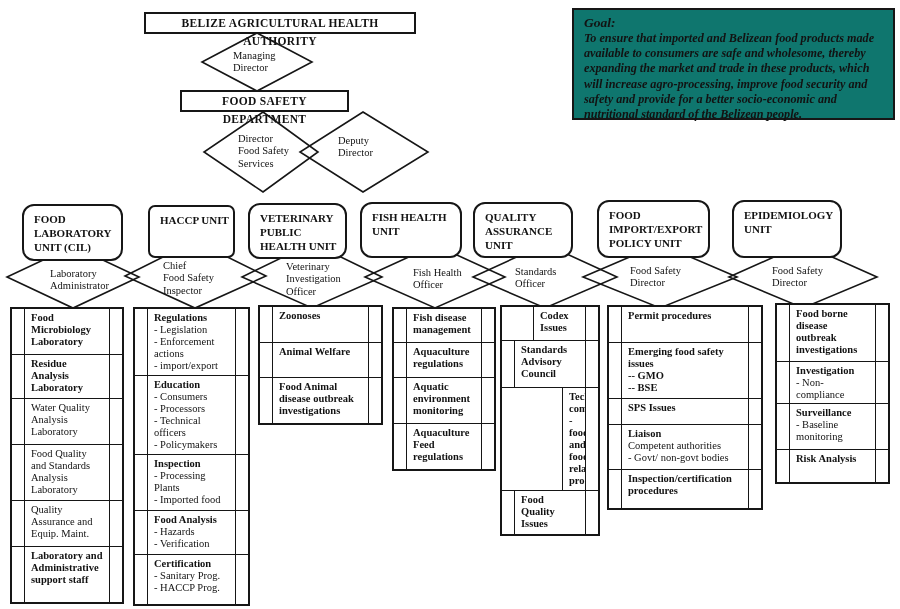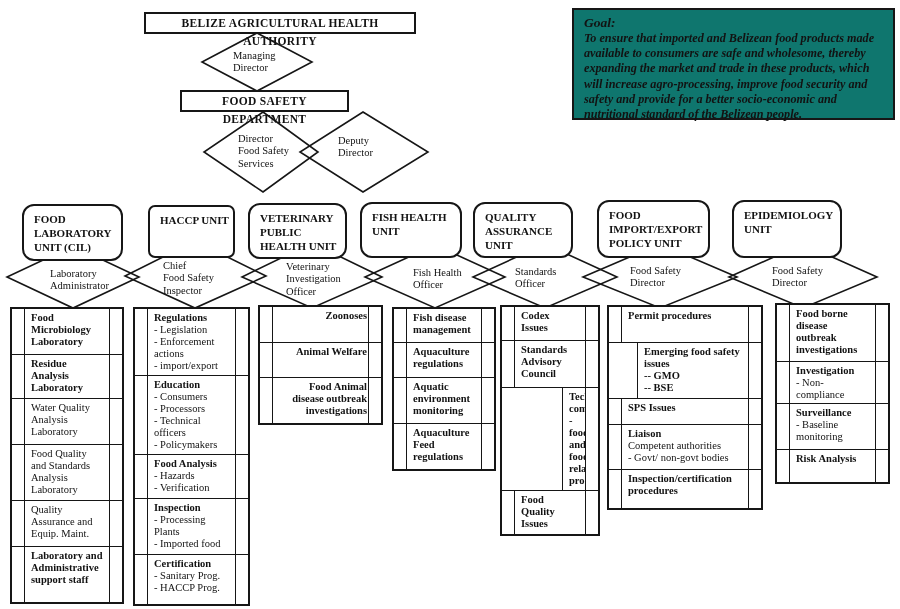--- a/index.html
+++ b/index.html
@@ -210,51 +210,51 @@
       <div class="lcell">
           <div class="lt">Education</div>
           <div class="lb">- Consumers
 - Processors
 - Technical
 officers
 - Policymakers</div>
         </div>
       <div class="lside r"></div>
     </div>
-    <div class="lrow" style="min-height:44px;">
-      <div class="lside"></div>
-      <div class="lcell">
-          <div class="lt">Food Analysis</div>
-          <div class="lb">- Hazards
-- Verification</div>
-        </div>
-      <div class="lside r"></div>
-    </div>
     <div class="lrow" style="min-height:56px;">
       <div class="lside"></div>
       <div class="lcell">
           <div class="lt">Inspection</div>
           <div class="lb">- Processing
 Plants
 - Imported food</div>
         </div>
       <div class="lside r"></div>
     </div>
+    <div class="lrow" style="min-height:44px;">
+      <div class="lside"></div>
+      <div class="lcell">
+          <div class="lt">Food Analysis</div>
+          <div class="lb">- Hazards
+- Verification</div>
+        </div>
+      <div class="lside r"></div>
+    </div>
     <div class="lrow" style="min-height:50px;">
       <div class="lside"></div>
       <div class="lcell">
           <div class="lt">Certification</div>
           <div class="lb">- Sanitary Prog.
 - HACCP Prog.</div>
         </div>
       <div class="lside r"></div>
     </div>
   </div>
 
-  <div class="list" style="left:258px;top:305px;width:125px;text-align:right;">
+  <div class="list" style="left:258px;top:305px;width:125px;">
     <div class="lrow" style="min-height:35px;">
       <div class="lside"></div>
       <div class="lcell">
           <div class="lt">Zoonoses</div>
           <div class="lb"></div>
         </div>
       <div class="lside r"></div>
     </div>
     <div class="lrow" style="min-height:35px;">
       <div class="lside"></div>
@@ -311,21 +311,21 @@
           <div class="lt">Aquaculture
 Feed
 regulations</div>
           <div class="lb"></div>
         </div>
       <div class="lside r"></div>
     </div>
   </div>
 
   <div class="list" style="left:500px;top:305px;width:100px;">
-    <div class="lrow" style="min-height:33px;">
+    <div class="lrow" style="min-height:33px;padding-left:19px;">
       <div class="lside"></div>
       <div class="lcell">
           <div class="lt">Codex
 Issues</div>
           <div class="lb"></div>
         </div>
       <div class="lside r"></div>
     </div>
     <div class="lrow" style="min-height:47px;">
       <div class="lside"></div>
@@ -363,21 +363,21 @@
 
   <div class="list" style="left:607px;top:305px;width:156px;">
     <div class="lrow" style="min-height:35px;">
       <div class="lside"></div>
       <div class="lcell">
           <div class="lt">Permit procedures</div>
           <div class="lb"></div>
         </div>
       <div class="lside r"></div>
     </div>
-    <div class="lrow" style="min-height:56px;padding-left:16px;">
+    <div class="lrow" style="min-height:56px;">
       <div class="lside"></div>
       <div class="lcell">
           <div class="lt">Emerging food safety
 issues
 -- GMO
 -- BSE</div>
           <div class="lb"></div>
         </div>
       <div class="lside r"></div>
     </div>

